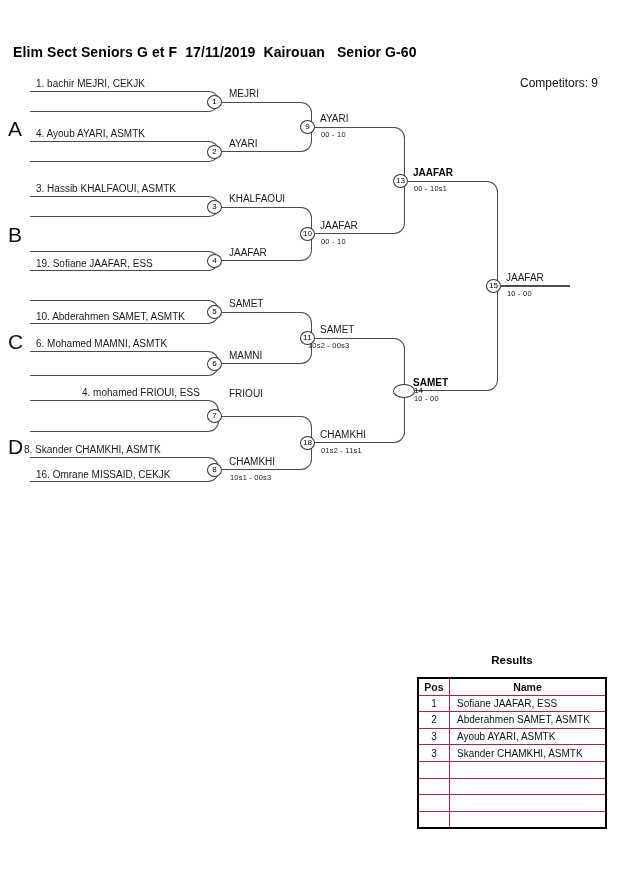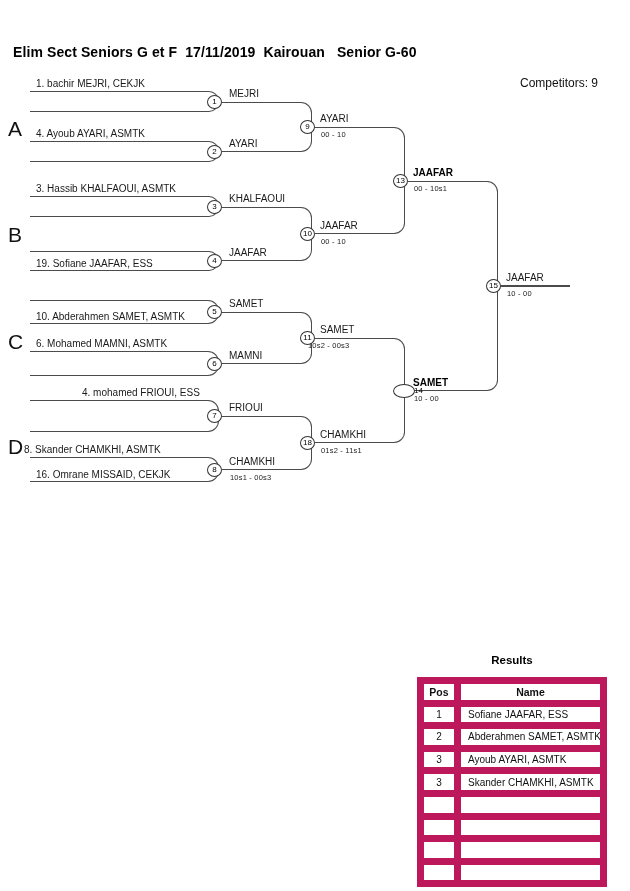--- a/index.html
+++ b/index.html
@@ -12,21 +12,21 @@
         border-radius:50%;font-size:8px;line-height:12px;text-align:center;z-index:5;color:#000;}
   .entrant{position:absolute;font-size:10px;white-space:nowrap;color:#1a1a1a;}
   .winner{position:absolute;font-size:10px;white-space:nowrap;color:#1a1a1a;}
   .winner.bold{font-weight:700;color:#000;}
   .score{position:absolute;font-size:7.5px;white-space:nowrap;color:#222;letter-spacing:.2px;}
   .section{position:absolute;font-size:21px;color:#111;}
   .outline{position:absolute;height:2px;background:#4b4b4b;}
   .results-title{position:absolute;left:417px;top:654px;width:190px;text-align:center;font-size:11.5px;font-weight:700;color:#000;}
   table.results{position:absolute;left:417px;top:677px;width:190px;border-collapse:collapse;border:2px solid #000;
         font-size:10px;table-layout:fixed;color:#111;}
-  .results th,.results td{border:7px solid #be185d;height:15.6px;padding:0;overflow:hidden;white-space:nowrap;}
+  .results th,.results td{border:1px solid #be185d;height:15.6px;padding:0;overflow:hidden;white-space:nowrap;}
   .results th{font-size:10.5px;font-weight:700;text-align:center;}
   .results .pos{width:30px;text-align:center;}
   .results .nm{padding-left:7px;text-align:left;}
 </style>
 </head>
 <body>
 
 <div class="page">
   <div class="title">Elim Sect Seniors G et F  17/11/2019  Kairouan   Senior G-60</div>
   <div class="competitors">Competitors: 9</div>
@@ -51,21 +51,21 @@
       <div class="entrant" style="left: 36px; top: 311px;">10. Abderahmen SAMET, ASMTK</div>
       <div class="node" style="left: 207px; top: 305px;">5</div>
       <div class="winner" style="left: 229px; top: 298px;">SAMET</div>
       <div class="pair" style="left: 30px; top: 351px; width: 189px; height: 25px; border-radius: 0px 11px 11px 0px;"></div>
       <div class="entrant" style="left: 36px; top: 338px;">6. Mohamed MAMNI, ASMTK</div>
       <div class="node" style="left: 207px; top: 357px;">6</div>
       <div class="winner" style="left: 229px; top: 350px;">MAMNI</div>
       <div class="pair" style="left: 30px; top: 400px; width: 189px; height: 32px; border-radius: 0px 11px 11px 0px;"></div>
       <div class="entrant" style="left: 36px; top: 387px; margin-left: 46px;">4. mohamed FRIOUI, ESS</div>
       <div class="node" style="left: 207px; top: 409px;">7</div>
-      <div class="winner" style="left: 229px; top: 402px;">FRIOUI</div>
+      <div class="winner" style="left: 229px; top: 388px;">FRIOUI</div>
       <div class="pair" style="left: 30px; top: 457px; width: 189px; height: 25px; border-radius: 0px 11px 11px 0px;"></div>
       <div class="entrant" style="left: 24px; top: 444px;">8. Skander CHAMKHI, ASMTK</div>
       <div class="entrant" style="left: 36px; top: 469px;">16. Omrane MISSAID, CEKJK</div>
       <div class="node" style="left: 207px; top: 463px;">8</div>
       <div class="winner" style="left: 229px; top: 456px;">CHAMKHI</div>
       <div class="score" style="left: 230px; top: 473px;">10s1 - 00s3</div>
       <div class="pair" style="left: 222px; top: 102px; width: 90px; height: 50px; border-radius: 0px 11px 11px 0px;"></div>
       <div class="node" style="left: 300px; top: 120px;">9</div>
       <div class="winner" style="left: 320px; top: 113px;">AYARI</div>
       <div class="score" style="left: 321px; top: 130px;">00 - 10</div>

